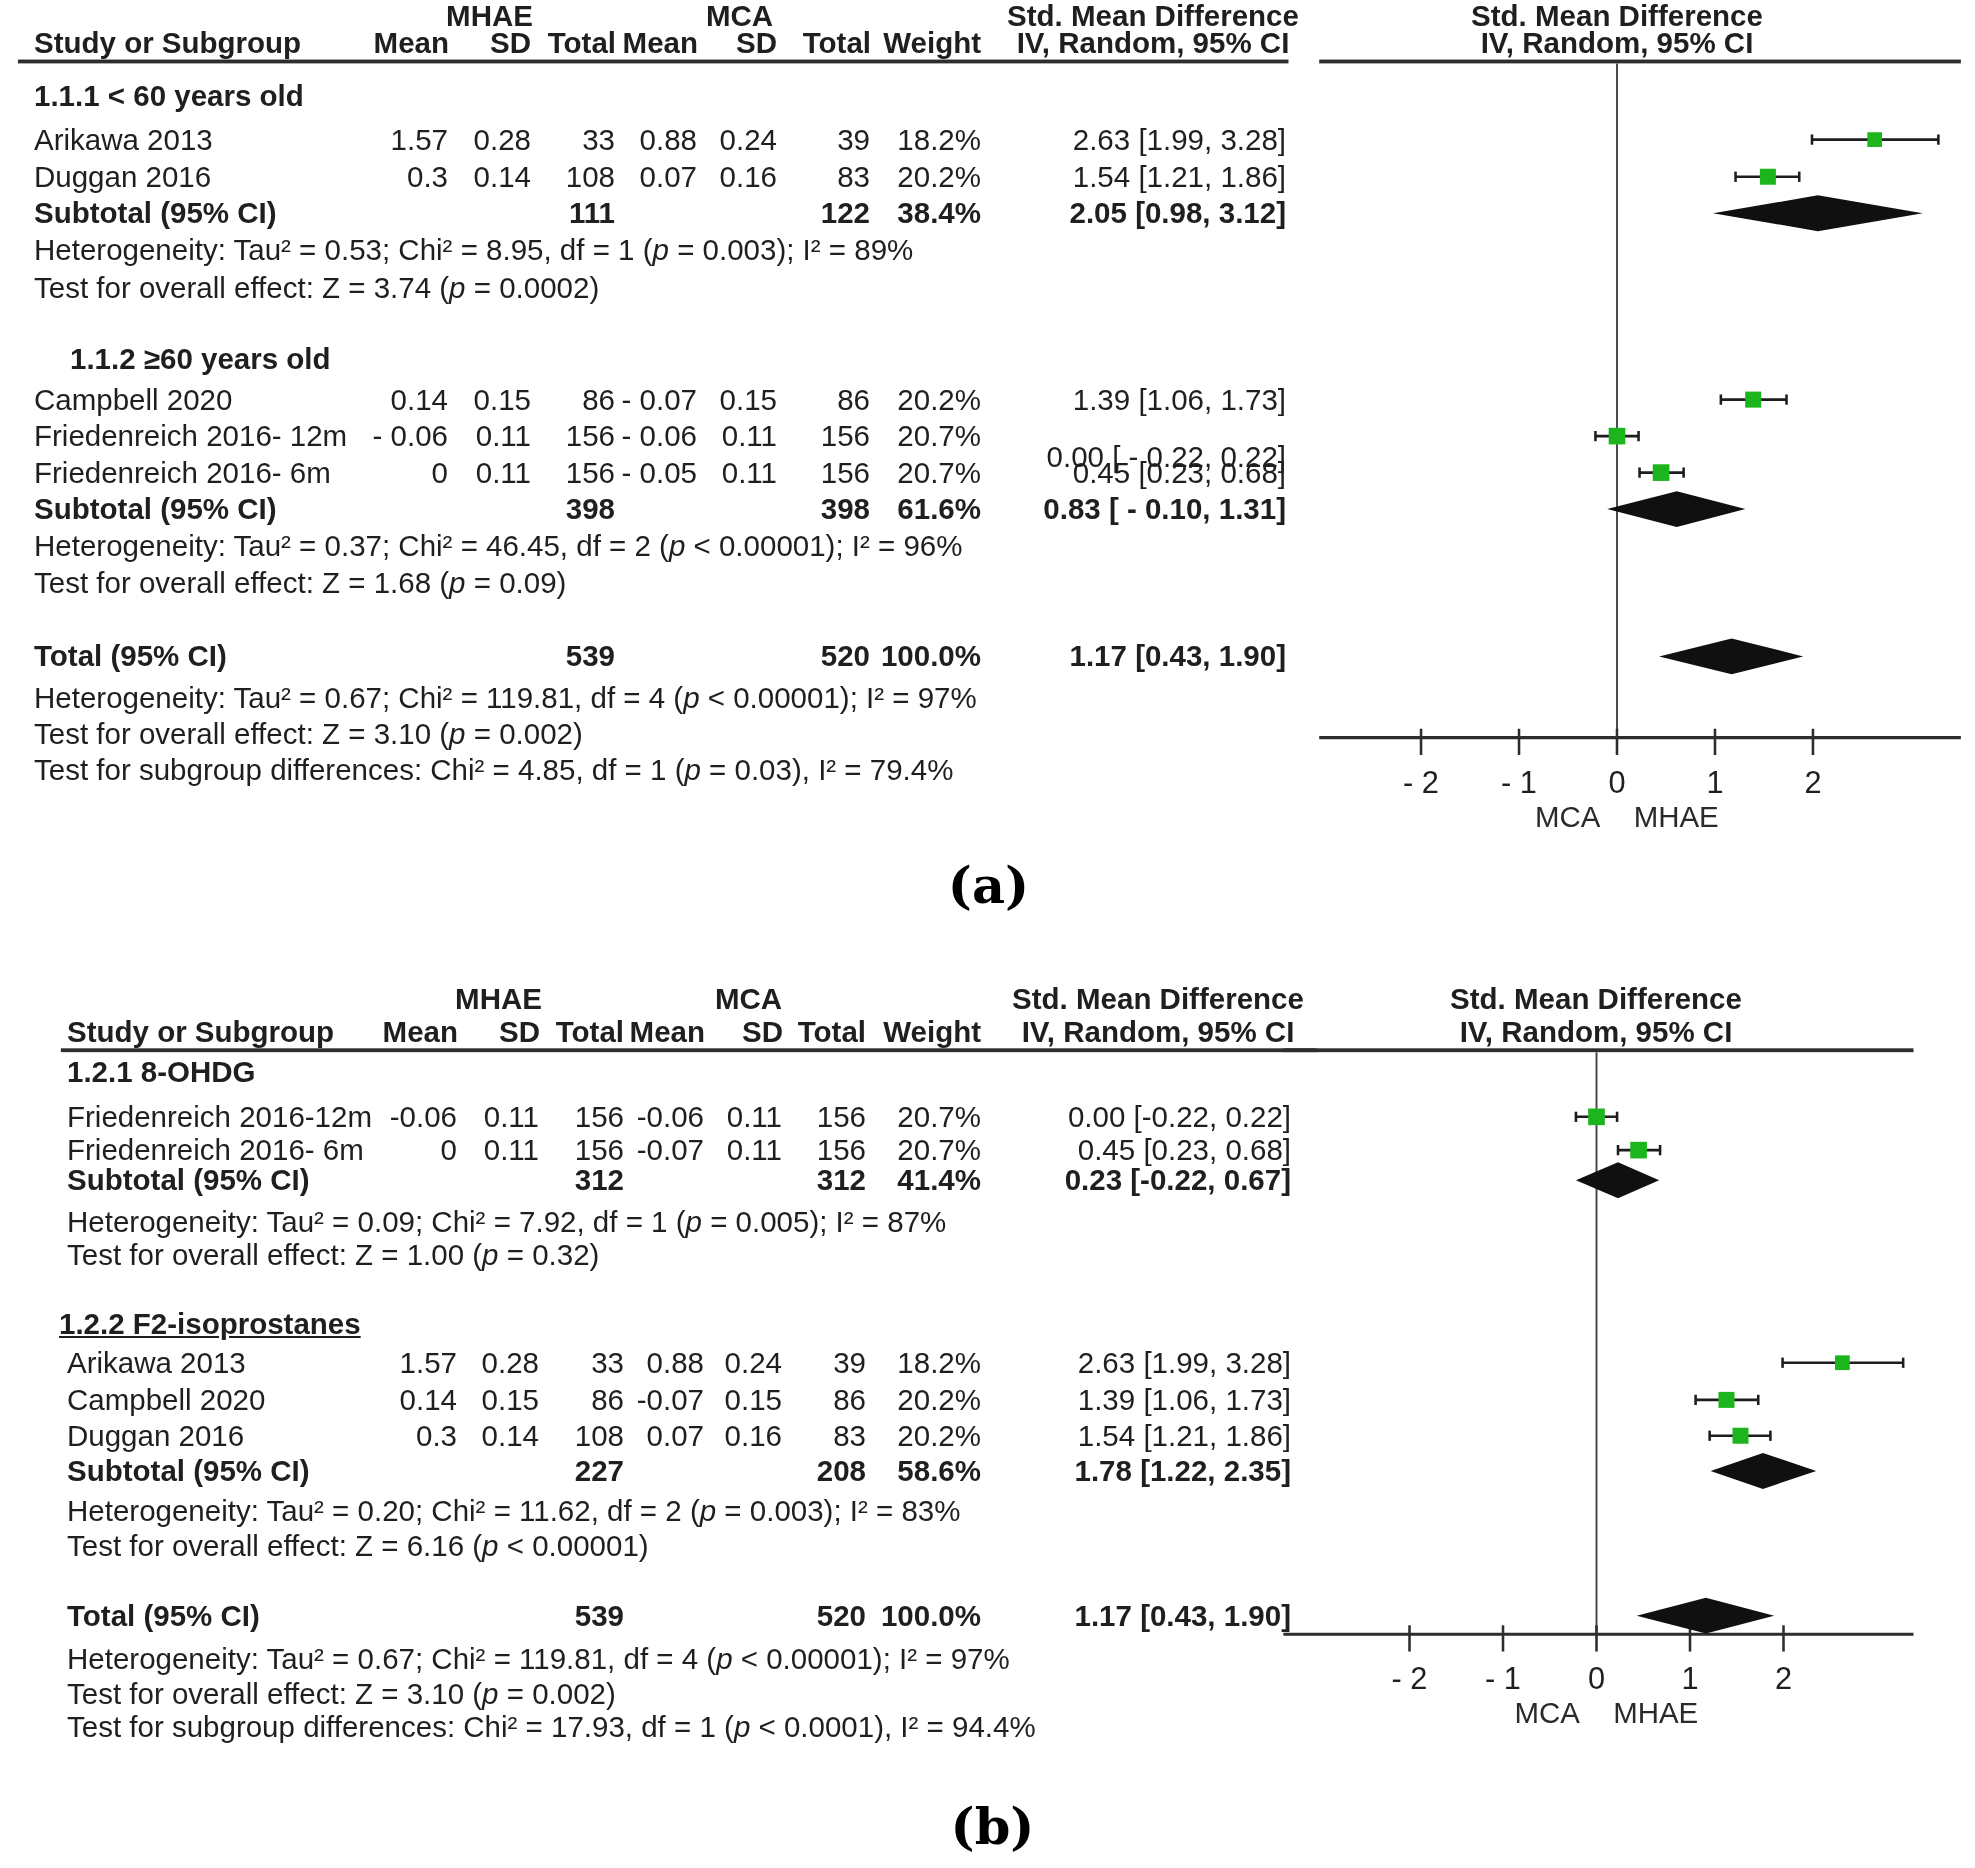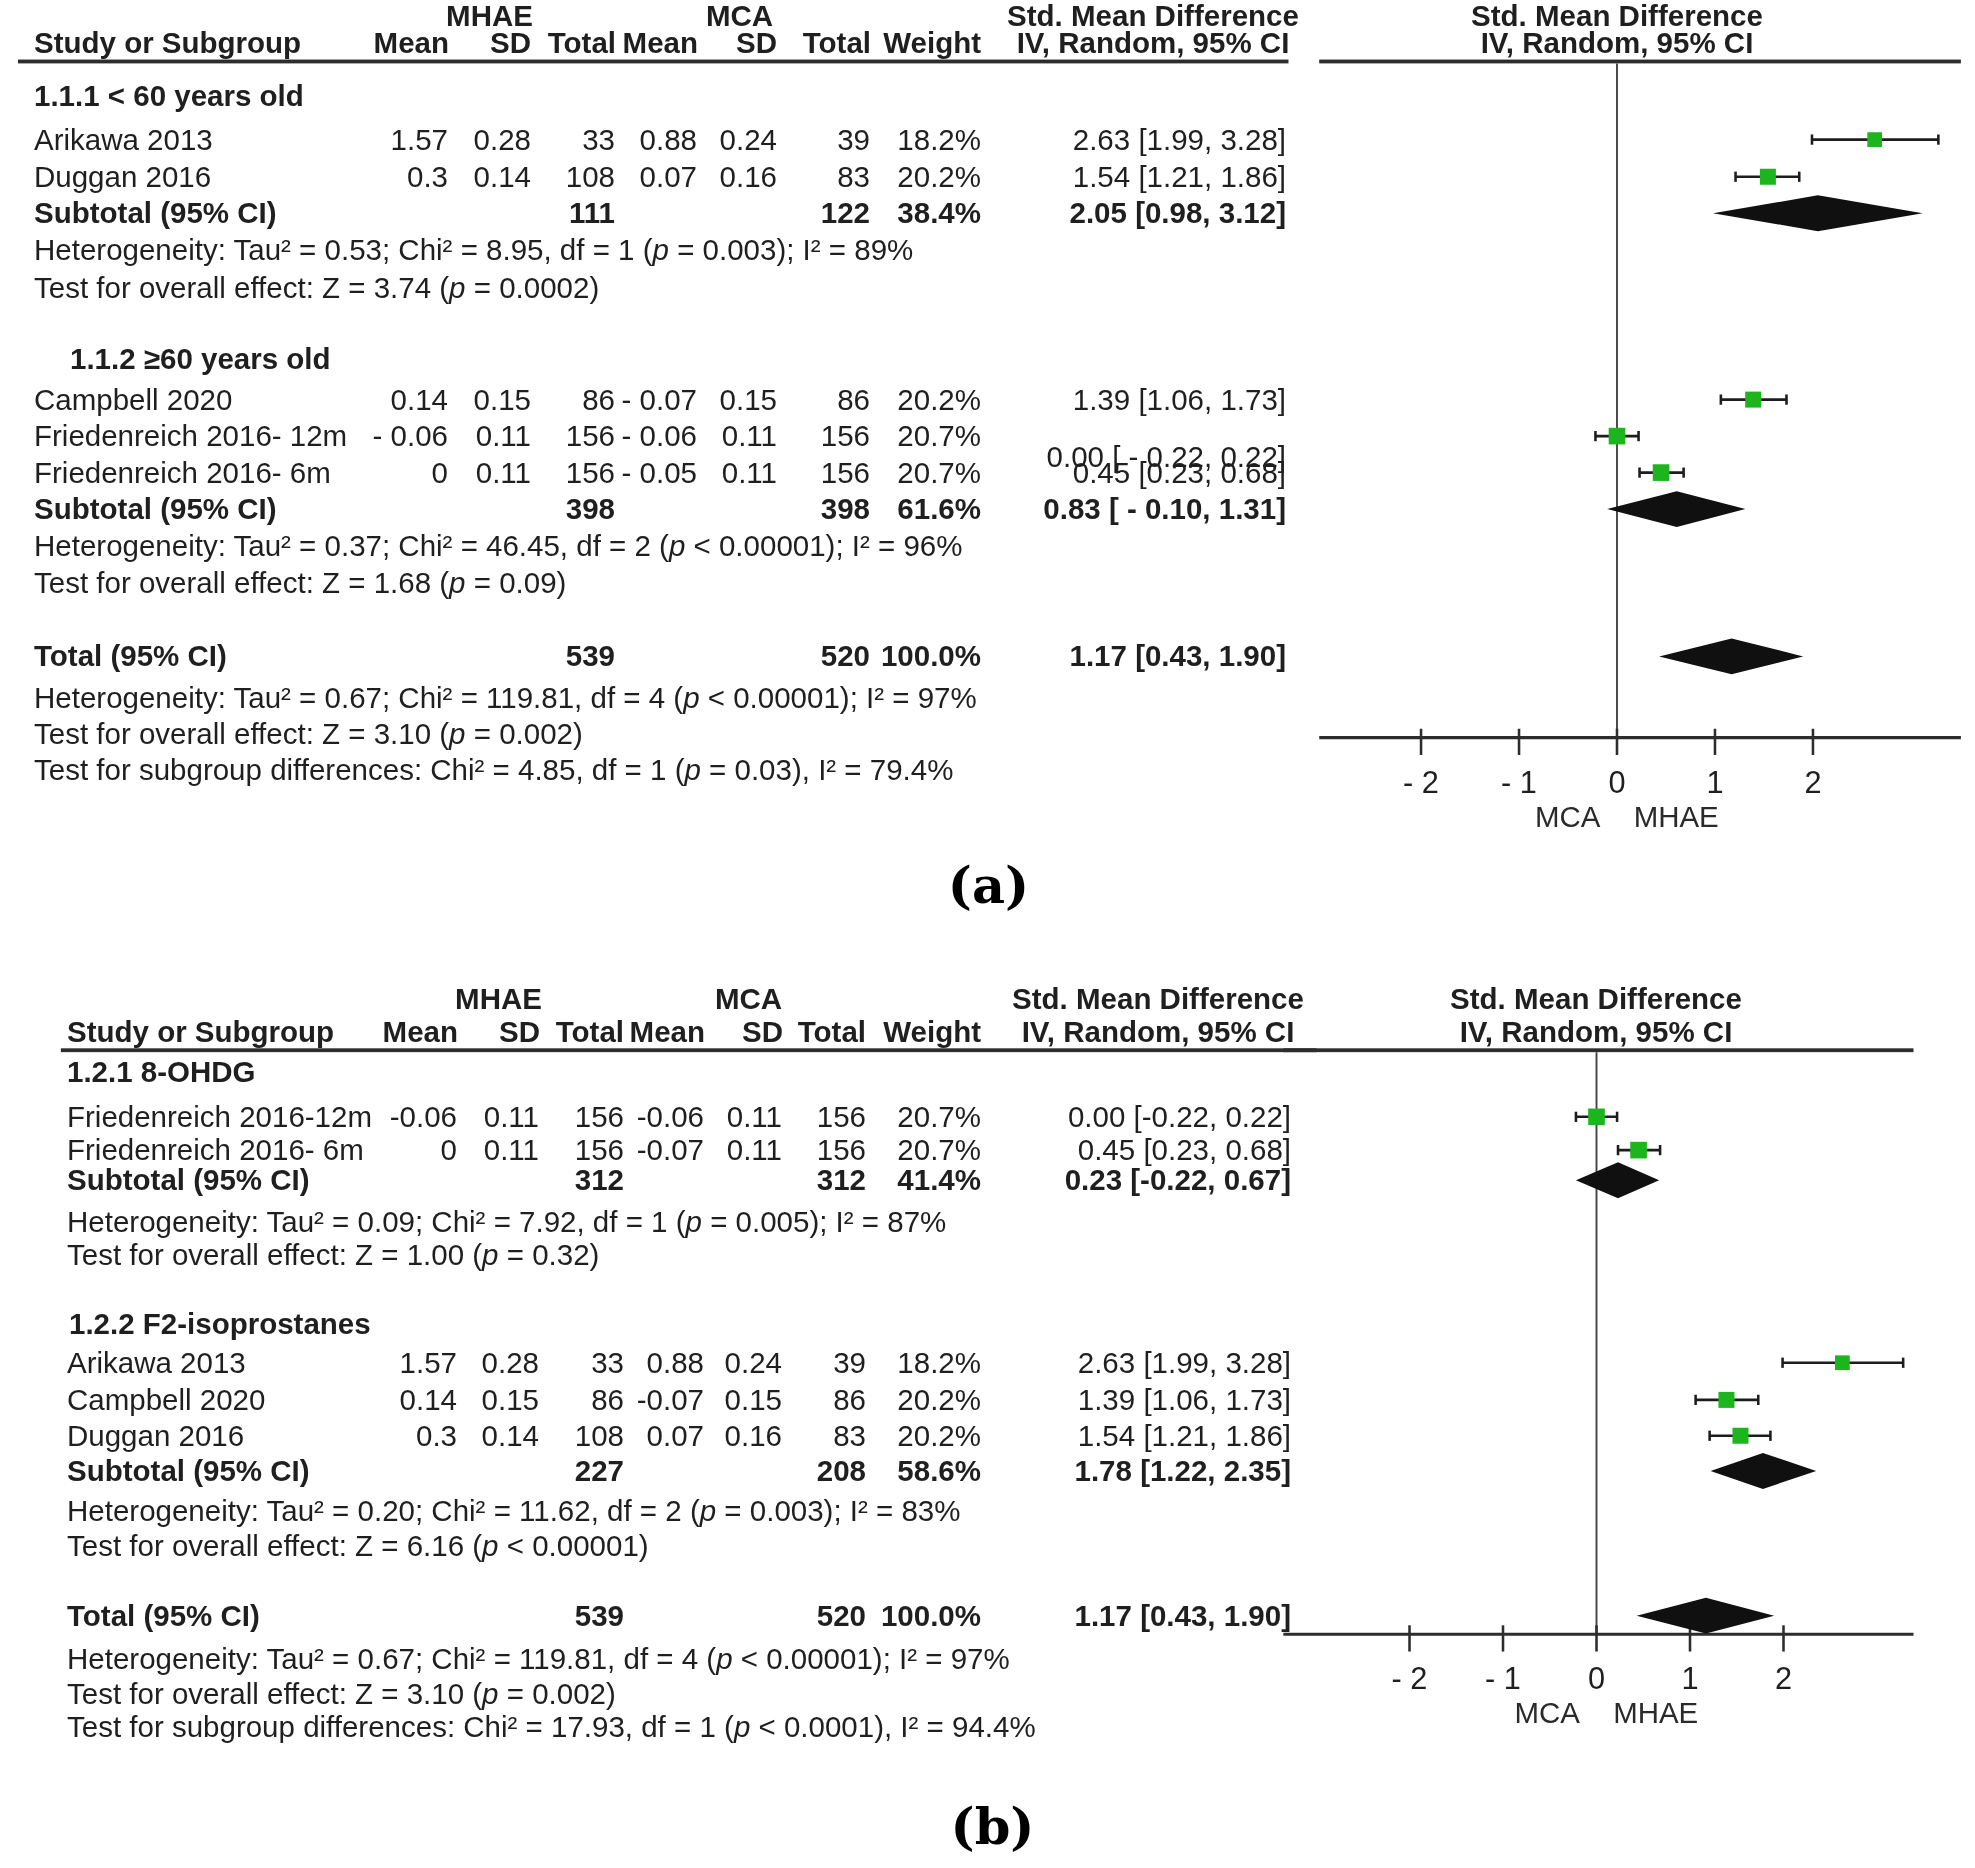--- a/index.html
+++ b/index.html
@@ -224,21 +224,21 @@
     <div class="t r" style="left: 706px; width: 160px; top: 1132px;">156</div>
     <div class="t r" style="left: 821px; width: 160px; top: 1132px;">20.7%</div>
     <div class="t r" style="left: 868px; width: 423px; top: 1132px;">0.45 [0.23, 0.68]</div>
     <div class="t b" style="left: 67px; width: 897px; top: 1162px;">Subtotal (95% CI)</div>
     <div class="t b r" style="left: 464px; width: 160px; top: 1162px;">312</div>
     <div class="t b r" style="left: 706px; width: 160px; top: 1162px;">312</div>
     <div class="t b r" style="left: 821px; width: 160px; top: 1162px;">41.4%</div>
     <div class="t b r" style="left: 868px; width: 423px; top: 1162px;">0.23 [-0.22, 0.67]</div>
     <div class="t" style="left: 67px; width: 1217px; top: 1204px;">Heterogeneity: Tau² = 0.09; Chi² = 7.92, df = 1 (<i>p</i> = 0.005); I² = 87%</div>
     <div class="t" style="left: 67px; width: 1217px; top: 1237px;">Test for overall effect: Z = 1.00 (<i>p</i> = 0.32)</div>
-    <div class="t b" style="left: 69px; width: 897px; top: 1306px;">1.2.2 F2-isoprostanes</div>
+    <div class="t b" style="left: 59px; width: 897px; top: 1306px; text-decoration: underline;">1.2.2 F2-isoprostanes</div>
     <div class="t" style="left: 67px; width: 897px; top: 1345px;">Arikawa 2013</div>
     <div class="t r" style="left: 297px; width: 160px; top: 1345px;">1.57</div>
     <div class="t r" style="left: 379px; width: 160px; top: 1345px;">0.28</div>
     <div class="t r" style="left: 464px; width: 160px; top: 1345px;">33</div>
     <div class="t r" style="left: 544px; width: 160px; top: 1345px;">0.88</div>
     <div class="t r" style="left: 622px; width: 160px; top: 1345px;">0.24</div>
     <div class="t r" style="left: 706px; width: 160px; top: 1345px;">39</div>
     <div class="t r" style="left: 821px; width: 160px; top: 1345px;">18.2%</div>
     <div class="t r" style="left: 868px; width: 423px; top: 1345px;">2.63 [1.99, 3.28]</div>
     <div class="t" style="left: 67px; width: 897px; top: 1382px;">Campbell 2020</div>

